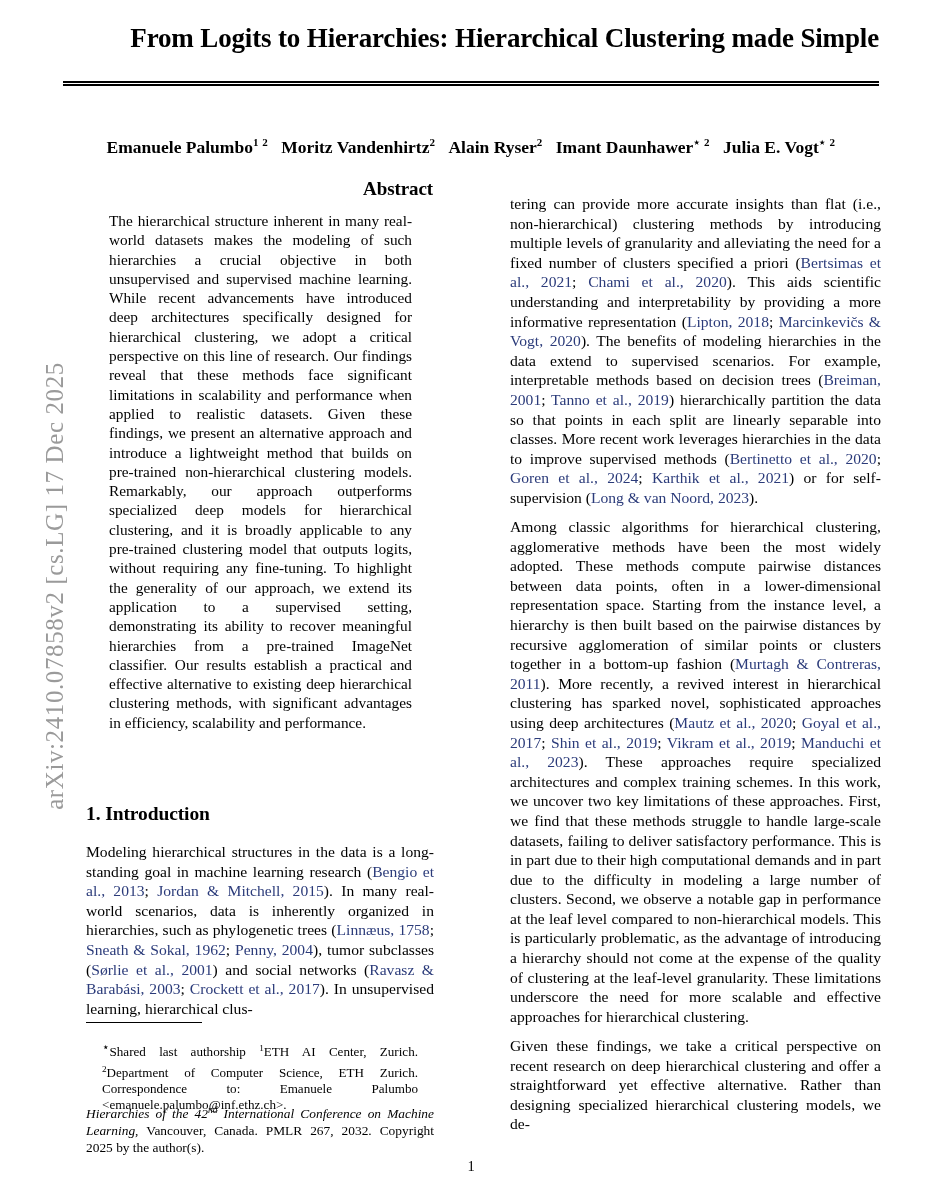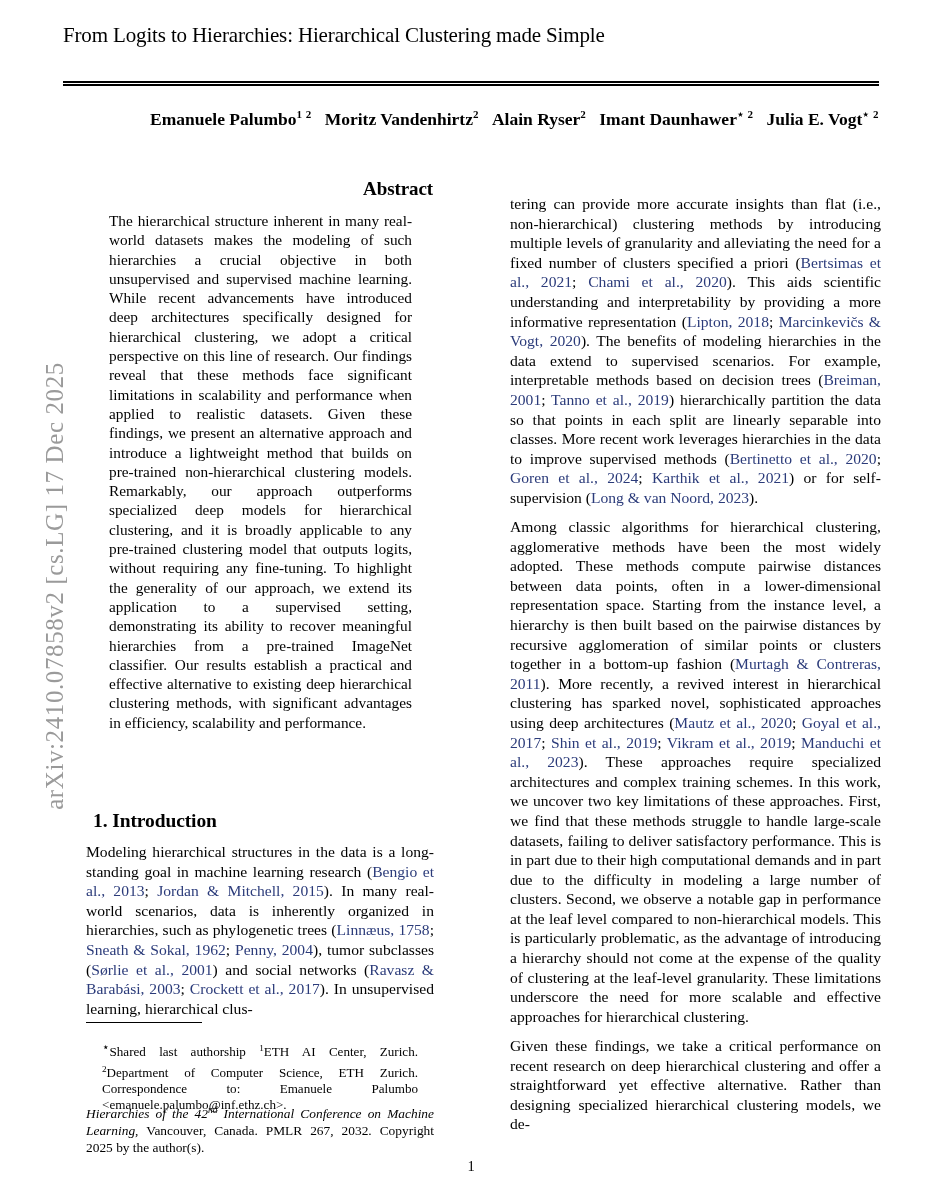--- a/index.html
+++ b/index.html
@@ -49,23 +49,23 @@
   }
 
   
   #title-block {
     position: absolute;
     left: 0px;
     top: 24px;
     width: 816px;
   }
   #paper-title {
-    font-size: 21px;
-    font-weight: normal;
-    text-align: left;
+    font-size: 27px;
+    font-weight: bold;
+    text-align: right;
     letter-spacing: -0.15px;
     line-height: 1.1;
   }
   .rule-double {
     position: absolute;
     left: 0px;
     width: 816px;
     height: 4px;
   }
   .rule-double::before,
@@ -78,23 +78,23 @@
     background: #000;
   }
   .rule-double::before { top: 0px; }
   .rule-double::after  { top: 3.2px; }
   #rule-top { top: 81px; }
 
   
   #authors-line {
     position: absolute;
     left: 0px;
-    top: 108px;
-    width: 816px;
-    text-align: right;
+    top: 136px;
+    width: 816px;
+    text-align: center;
     font-size: 17.5px;
     font-weight: bold;
     line-height: 1.2;
   }
   #authors-line .author { white-space: nowrap; }
   #authors-line .gap { display: inline-block; width: 13px; }
   .sup {
     font-size: 11px;
     vertical-align: super;
     font-weight: bold;
@@ -128,21 +128,21 @@
     width: 303px;
     margin: 4px auto;
     font-size: 15.3px;
     line-height: 19.3px;
     text-align: justify;
     text-justify: inter-word;
     hyphens: none;
   }
 
   h2.section-head {
-    margin: 7px;
+    margin: 0;
     font-size: 19.5px;
     font-weight: bold;
     letter-spacing: -0.1px;
   }
   #intro-heading-wrap {
     position: absolute;
     left: 23px;
     top: 803px;
     width: 360px;
   }
@@ -255,18 +255,18 @@
     <p class="footnote-text" id="footnote-text"><span class="star">⋆</span><span>Shared last authorship  </span><span class="fn-sup">1</span><span>ETH AI Center, Zurich. </span><span class="fn-sup">2</span><span>Department of Computer Science, ETH Zurich. Correspondence to: Emanuele Palumbo &lt;emanuele.palumbo@inf.ethz.ch&gt;.</span></p>
   </div>
 
   <div id="proceedings-block">
     <p class="proceedings-text" id="proceedings-text"><i>Hierarchies of the </i><span class="ordinal-42">42<sup>nd</sup></span><i> International Conference on Machine Learning</i><span>, Vancouver, Canada. PMLR 267, 2032. Copyright 2025 by the author(s).</span></p>
   </div>
 
   <div id="col-right">
     <p class="para" id="right-p1"><span>tering can provide more accurate insights than flat (i.e., non-hierarchical) clustering methods by introducing multiple levels of granularity and alleviating the need for a fixed number of clusters specified a priori (</span><span class="cite">Bertsimas et al., 2021</span><span>; </span><span class="cite">Chami et al., 2020</span><span>). This aids scientific understanding and interpretability by providing a more informative representation (</span><span class="cite">Lipton, 2018</span><span>; </span><span class="cite">Marcinkevičs &amp; Vogt, 2020</span><span>). The benefits of modeling hierarchies in the data extend to supervised scenarios. For example, interpretable methods based on decision trees (</span><span class="cite">Breiman, 2001</span><span>; </span><span class="cite">Tanno et al., 2019</span><span>) hierarchically partition the data so that points in each split are linearly separable into classes. More recent work leverages hierarchies in the data to improve supervised methods (</span><span class="cite">Bertinetto et al., 2020</span><span>; </span><span class="cite">Goren et al., 2024</span><span>; </span><span class="cite">Karthik et al., 2021</span><span>) or for self-supervision (</span><span class="cite">Long &amp; van Noord, 2023</span><span>).</span></p>
     <p class="para" id="right-p2"><span>Among classic algorithms for hierarchical clustering, agglomerative methods have been the most widely adopted. These methods compute pairwise distances between data points, often in a lower-dimensional representation space. Starting from the instance level, a hierarchy is then built based on the pairwise distances by recursive agglomeration of similar points or clusters together in a bottom-up fashion (</span><span class="cite">Murtagh &amp; Contreras, 2011</span><span>). More recently, a revived interest in hierarchical clustering has sparked novel, sophisticated approaches using deep architectures (</span><span class="cite">Mautz et al., 2020</span><span>; </span><span class="cite">Goyal et al., 2017</span><span>; </span><span class="cite">Shin et al., 2019</span><span>; </span><span class="cite">Vikram et al., 2019</span><span>; </span><span class="cite">Manduchi et al., 2023</span><span>). These approaches require specialized architectures and complex training schemes. In this work, we uncover two key limitations of these approaches. First, we find that these methods struggle to handle large-scale datasets, failing to deliver satisfactory performance. This is in part due to their high computational demands and in part due to the difficulty in modeling a large number of clusters. Second, we observe a notable gap in performance at the leaf level compared to non-hierarchical models. This is particularly problematic, as the advantage of introducing a hierarchy should not come at the expense of the quality of clustering at the leaf-level granularity. These limitations underscore the need for more scalable and effective approaches for hierarchical clustering.</span></p>
-    <p class="para" id="right-p3"><span>Given these findings, we take a critical performance on recent research on deep hierarchical clustering and offer a straightforward yet effective alternative. Rather than designing specialized hierarchical clustering models, we de-</span></p>
+    <p class="para" id="right-p3"><span>Given these findings, we take a critical perspective on recent research on deep hierarchical clustering and offer a straightforward yet effective alternative. Rather than designing specialized hierarchical clustering models, we de-</span></p>
   </div>
 
   <div id="page-number">1</div>
 
 </div>
 
 </body></html>

